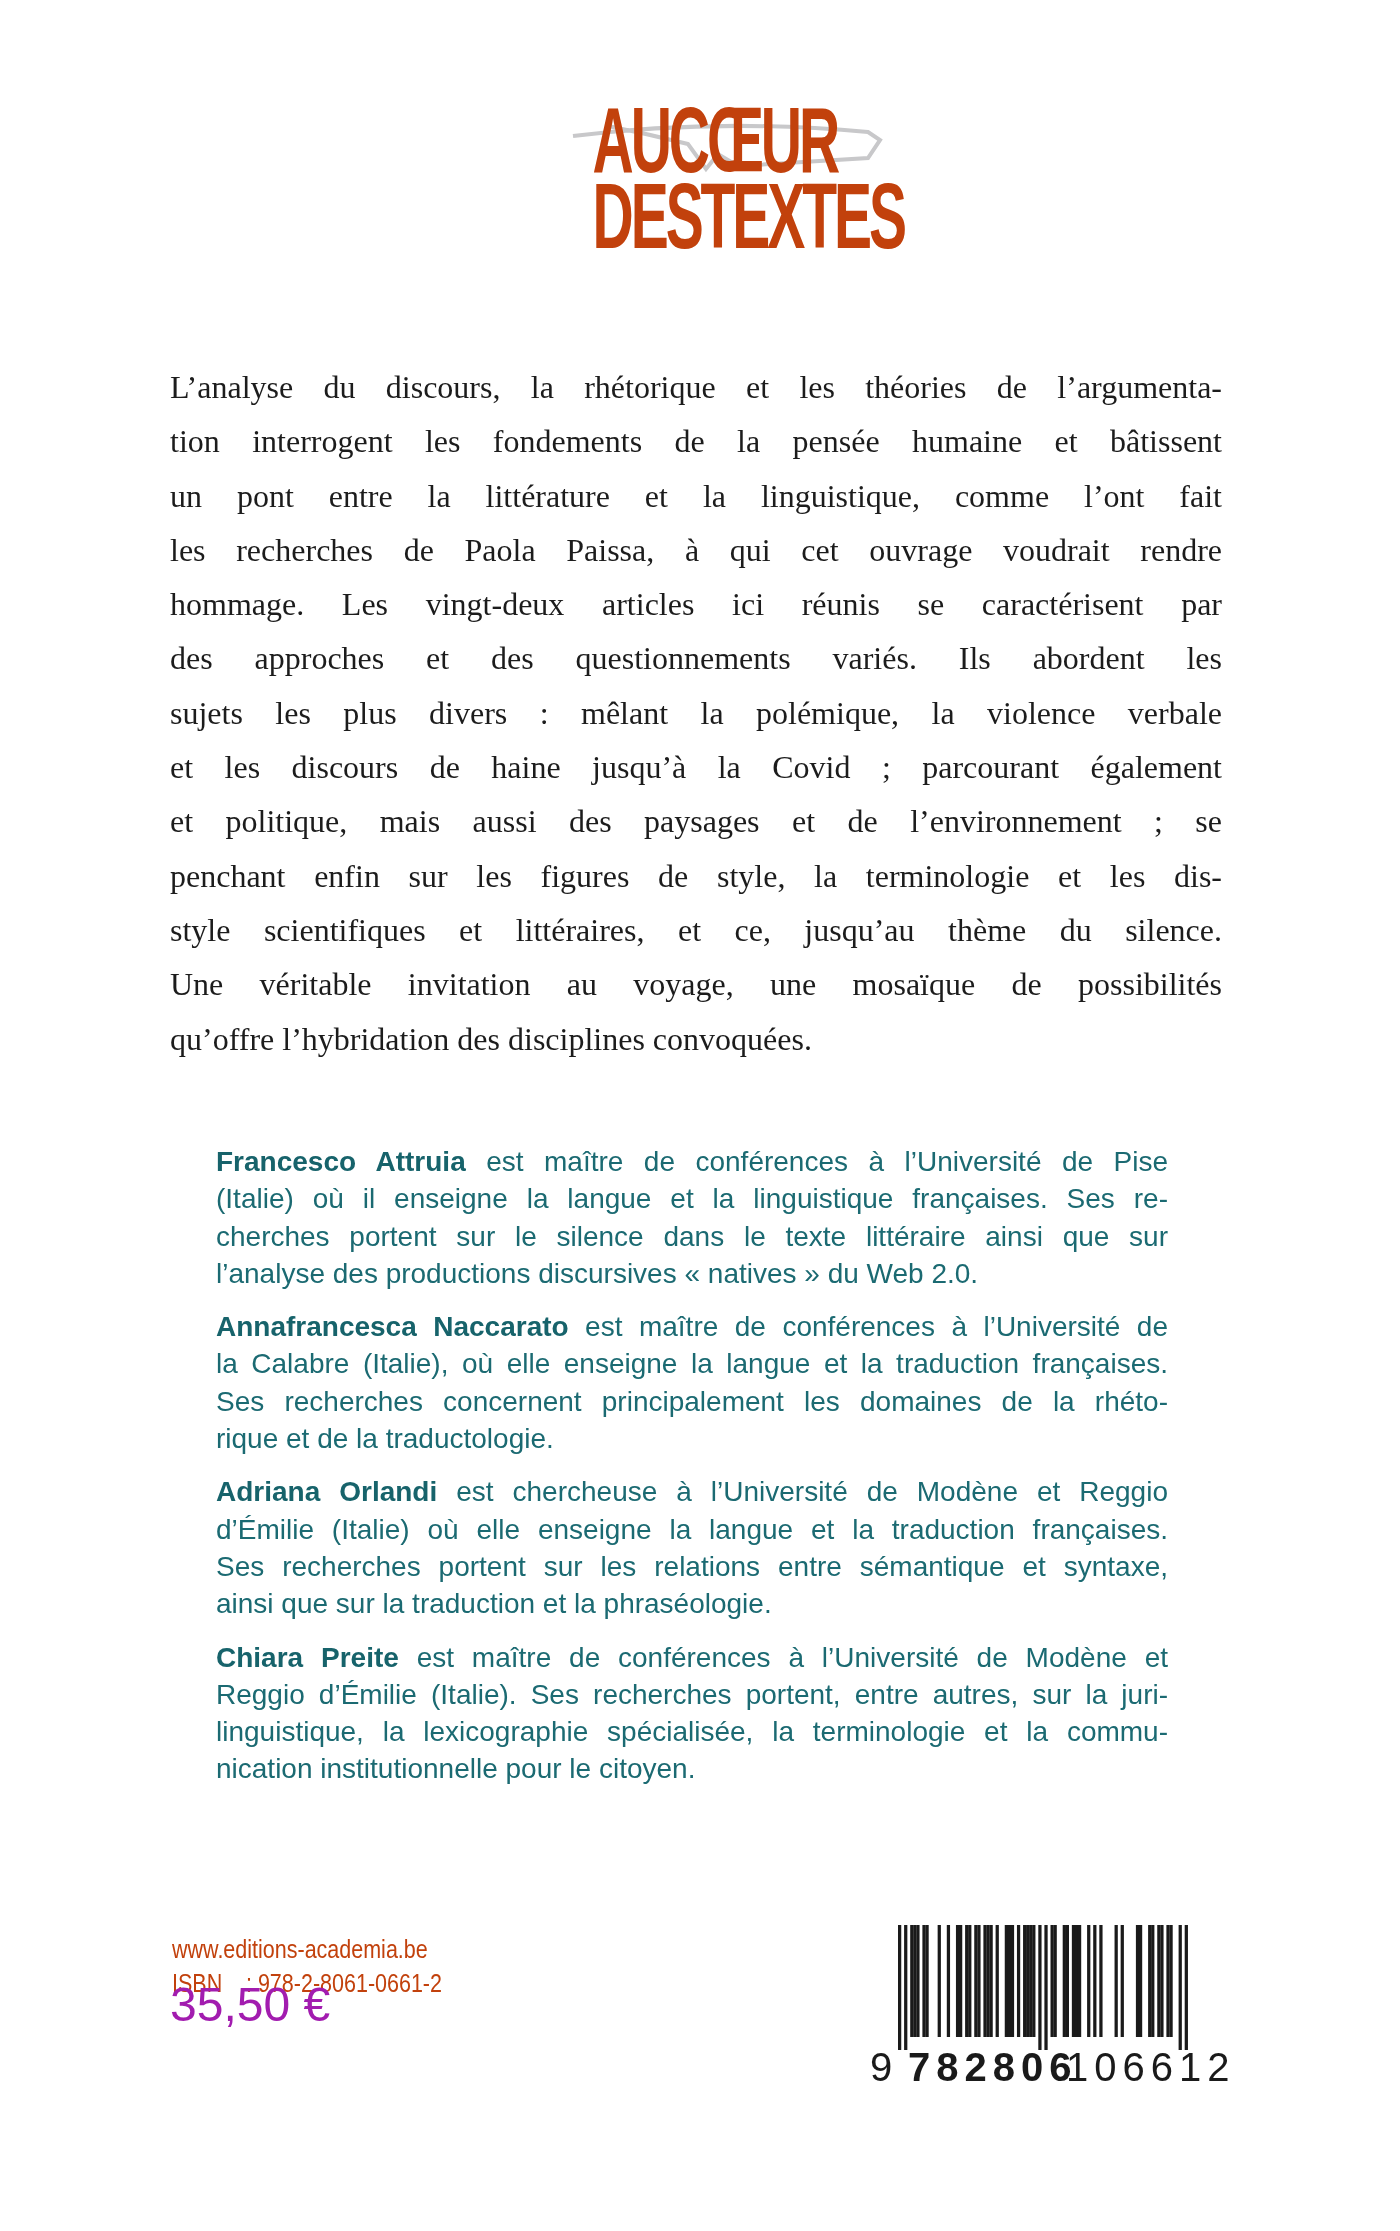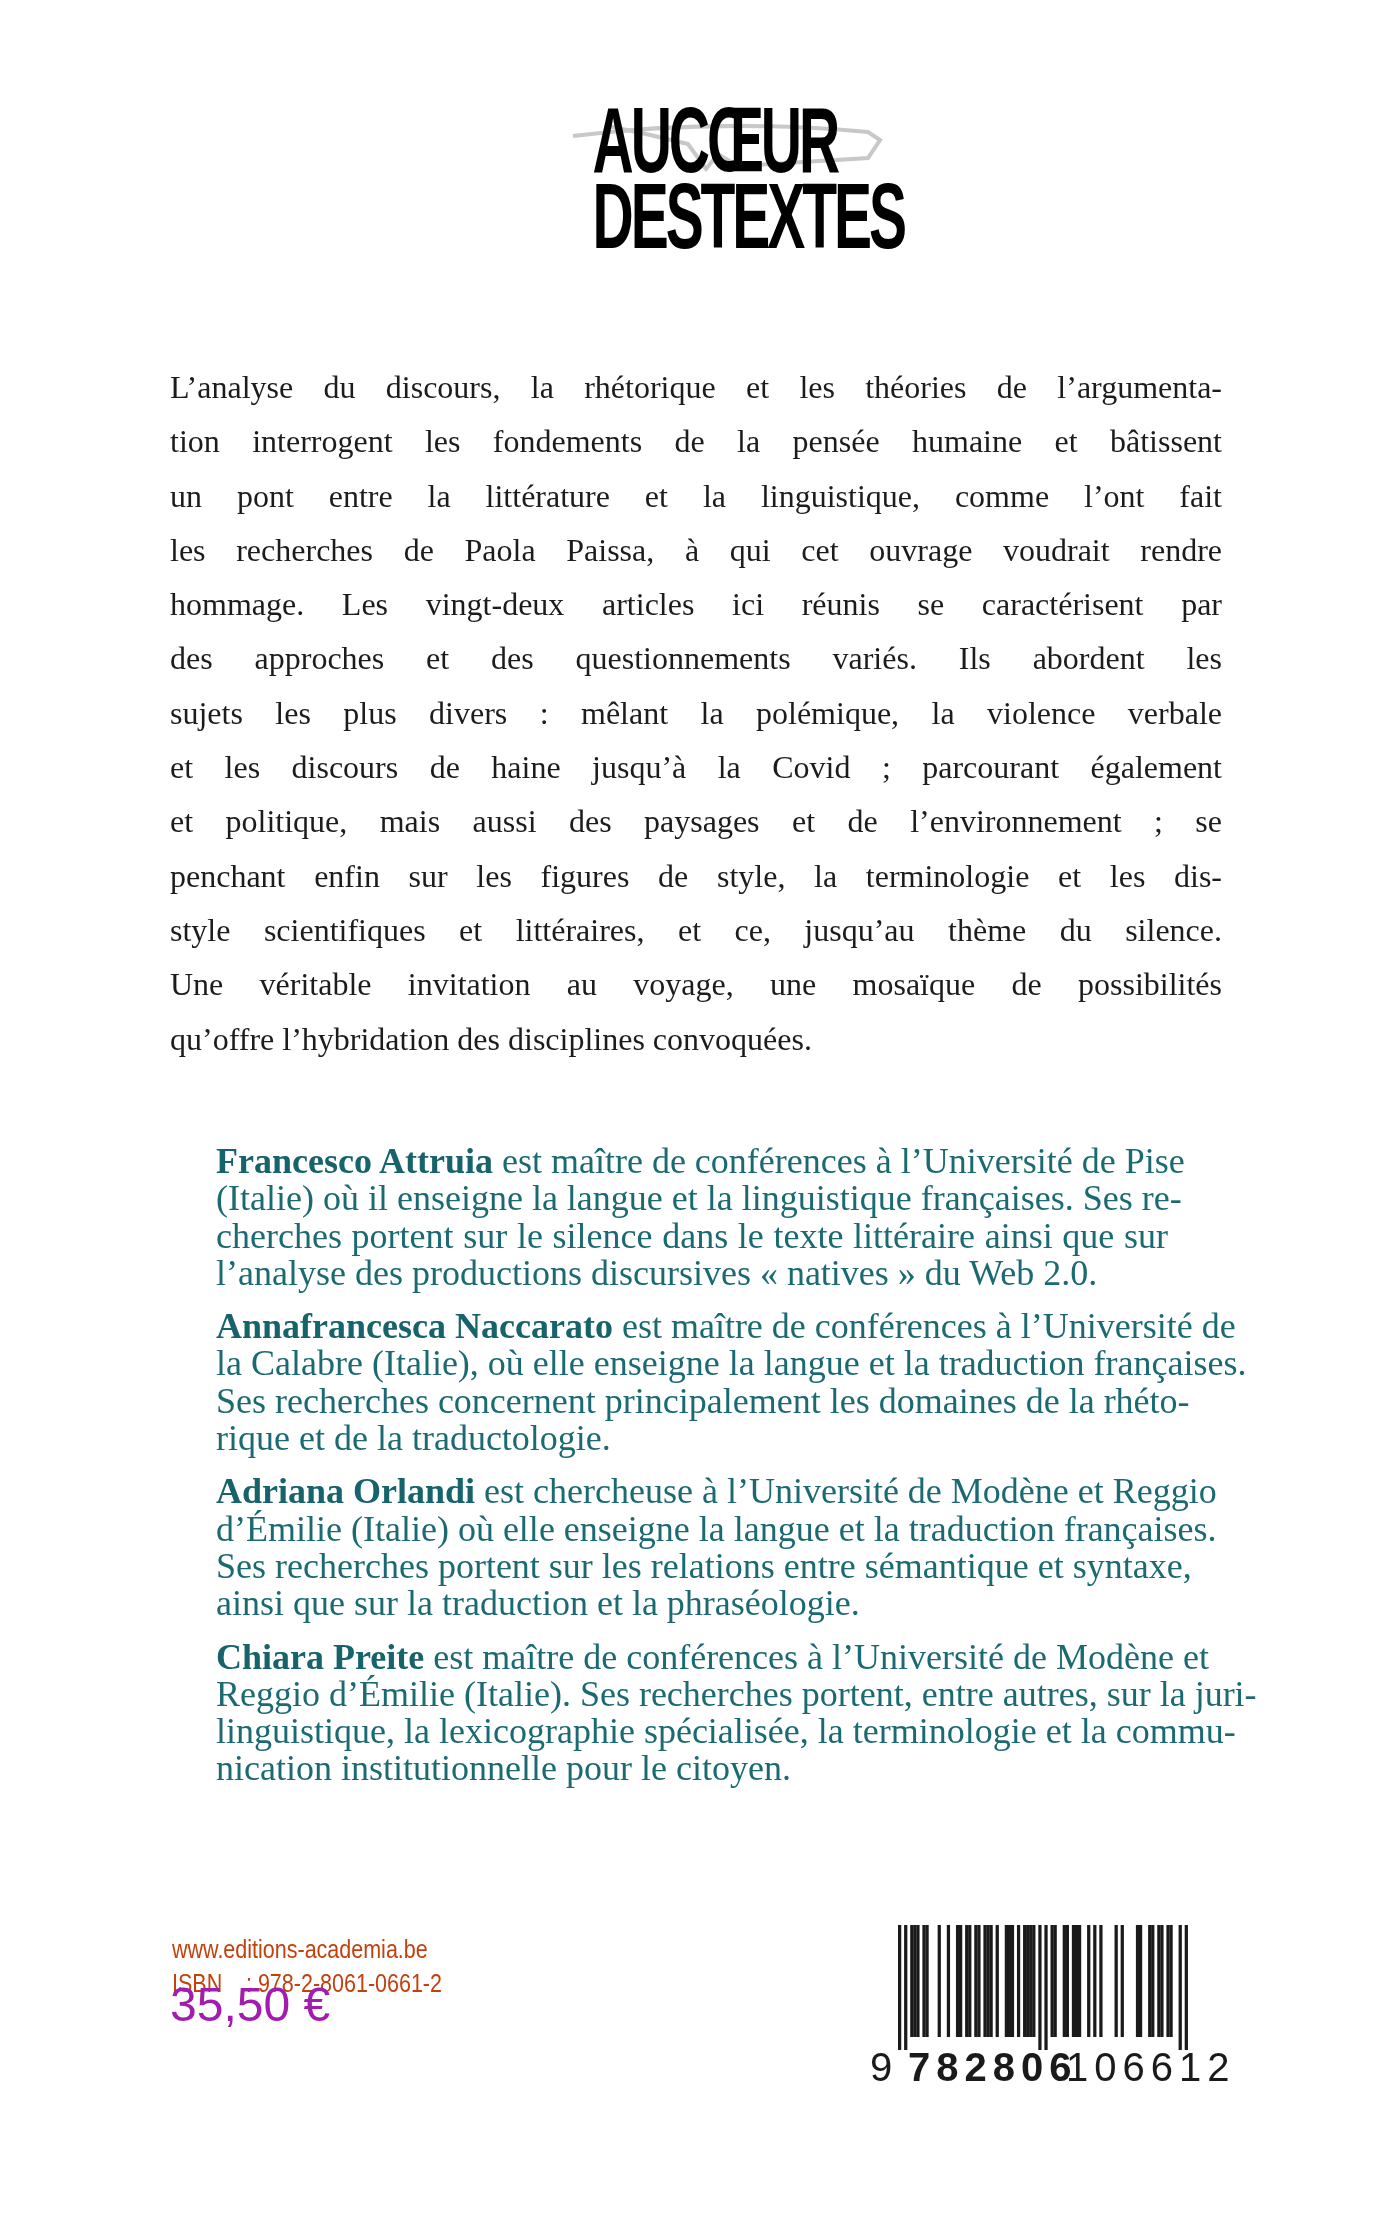--- a/index.html
+++ b/index.html
@@ -1,20 +1,20 @@
 <!DOCTYPE html>
 <html><head>
 <meta charset="utf-8">
 <style>
   html, body { margin: 0; padding: 0; background: #ffffff; }
   body { width: 1400px; height: 2231px; position: relative; overflow: hidden; }
 
   .logo {
     position: absolute; left: 528px; top: 100px; width: 340px; height: 155px;
-    color: #000000; font-family: "Liberation Sans", sans-serif; font-weight: bold;
+    color: #c2410c; font-family: "Liberation Sans", sans-serif; font-weight: bold;
     text-align: center;
   }
   .logo .l1, .logo .l2 {
     display: block; font-size: 92px; line-height: 76px; letter-spacing: -5px;
     transform: scaleX(0.62); transform-origin: center; white-space: nowrap;
   }
   .logo .l1 { margin-top: 2px; }
   .logo svg.swoosh { position: absolute; left: 40px; top: 14px; width: 320px; height: 60px; }
 
   .blurb {
@@ -23,22 +23,22 @@
     font-size: 32px; line-height: 54.3px;
   }
   .line {
     display: block; text-align: justify; text-align-last: justify; white-space: nowrap;
     height: 54.3px; overflow: visible;
   }
   .line.last { text-align-last: left; }
 
   .bios {
     position: absolute; left: 216px; top: 1143px; width: 952px;
-    font-family: Liberation Serif, serif; color: #1b6a72;
-    font-size: 36px; line-height: 37.3px;
+    font-family: Liberation Sans, sans-serif; color: #1b6a72;
+    font-size: 28px; line-height: 37.3px;
   }
   .bio { margin-bottom: 16px; }
   .bline { display: block; text-align: justify; text-align-last: justify; white-space: nowrap; height: 37.3px; }
   .bline.last { text-align-last: left; }
   .bname { font-weight: bold; color: #17636b; }
 
   .pub {
     position: absolute; left: 172px; top: 1932px;
     font-family: "Liberation Sans", sans-serif; color: #c2410c;
   }

